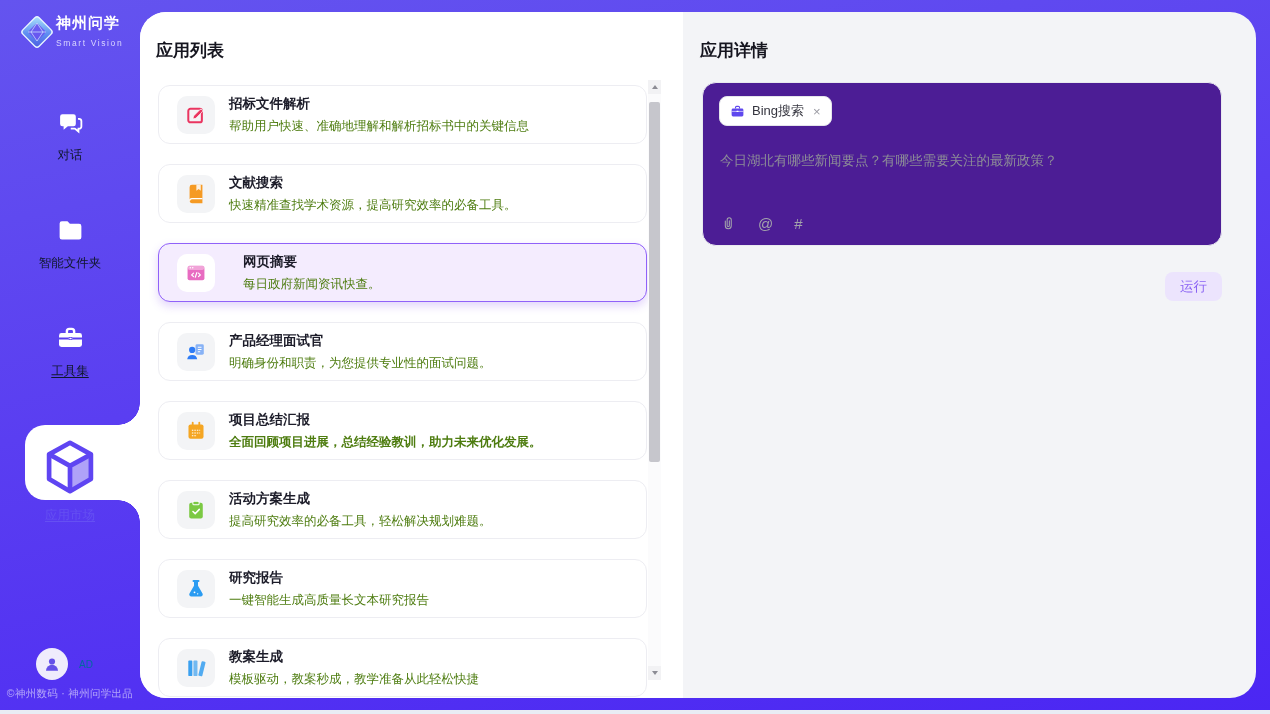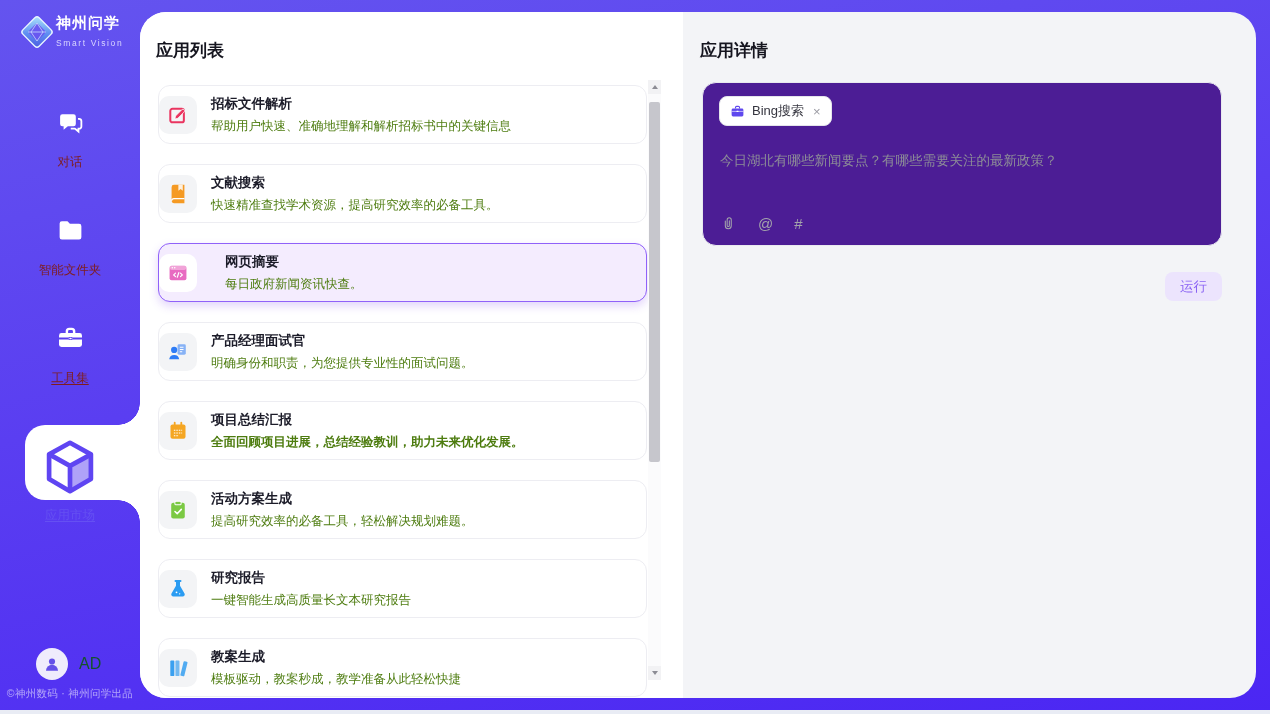--- a/index.html
+++ b/index.html
@@ -12,48 +12,48 @@
   .bottom-strip{position:absolute;left:0;right:0;bottom:0;height:4px;background:#e9ecf4;}
 
   
   .sidebar{position:absolute;left:0;top:0;width:140px;height:100%;}
   .logo{position:absolute;left:18px;top:13px;display:flex;align-items:center;}
   .logo svg{display:block;}
   .logo-cn{font-size:15px;font-weight:bold;color:#fff;letter-spacing:1px;line-height:1.2;}
   .logo-en{font-size:8.5px;color:#d9d5ff;letter-spacing:1.6px;}
   .nav-item{position:absolute;left:0;width:140px;text-align:center;color:#fff;cursor:pointer;}
   .nav-item .nav-ic{display:inline-block;width:29px;height:29px;}
-  .nav-label{display:block;margin-top:13px;font-size:12.5px;color:#7f1d1d;}
+  .nav-label{display:block;margin-top:6px;font-size:12.5px;color:#0f172a;}
   .u{text-decoration:underline;text-underline-offset:2px;}
   .active-bubble{position:absolute;left:25px;right:0;top:425px;height:75px;background:#fff;
     border-radius:20px 0 0 20px;text-align:center;padding:9px 25px 0 0;}
   .active-bubble::before{content:'';position:absolute;right:0;top:-22px;width:22px;height:22px;
     background:radial-gradient(circle at 0 0,transparent 21.5px,#fff 22px);}
   .active-bubble::after{content:'';position:absolute;right:0;bottom:-22px;width:22px;height:22px;
     background:radial-gradient(circle at 0 100%,transparent 21.5px,#fff 22px);}
   .active-bubble .nav-ic{width:31px;height:31px;}
   .active-bubble .nav-label{color:#6550f2;margin-top:3px;}
   .user-row{position:absolute;left:36px;bottom:34px;display:flex;align-items:center;gap:11px;}
   .avatar{width:32px;height:32px;border-radius:50%;background:#efecfc;display:flex;align-items:center;justify-content:center;}
-  .user-name{color:#14532d;font-size:16px;}
+  .user-name{color:#0369a1;font-size:10px;}
   .copyright{position:absolute;left:0;bottom:13px;width:140px;text-align:center;
     font-size:10.5px;color:rgba(255,255,255,.55);letter-spacing:.3px;white-space:nowrap;}
 
   
   .main{position:absolute;left:140px;top:12px;right:14px;bottom:16px;border-radius:26px;
     overflow:hidden;display:flex;background:#f3f4f7;}
   .left-col{width:543px;background:#fff;position:relative;flex:0 0 543px;}
   .right-col{flex:1;position:relative;}
   .panel-title{position:absolute;left:16px;top:27px;font-size:17px;font-weight:bold;color:#15151f;}
   .right-col .panel-title{left:17px;}
 
   
   .app-items{position:absolute;left:18px;top:73px;width:489px;}
   .app-card{height:59px;border:1px solid #ededf2;border-radius:12px;background:#fff;
-    display:flex;align-items:center;gap:14px;padding:0 0;margin-bottom:20px;cursor:pointer;}
+    display:flex;align-items:center;gap:14px;padding:0 18px;margin-bottom:20px;cursor:pointer;}
   .app-card.selected{background:#f4ecfe;border:1px solid #9061f9;box-shadow:0 4px 10px rgba(124,58,237,.22);gap:28px;}
   .tile{width:38px;height:38px;border-radius:10px;background:#f3f4f6;flex:0 0 38px;
     display:flex;align-items:center;justify-content:center;}
   .app-card.selected .tile{background:#fff;}
   .tile svg{width:22px;height:22px;display:block;}
   .app-texts{min-width:0;}
   .item-title{font-size:13.5px;font-weight:bold;color:#1c1c29;margin-bottom:5px;}
   .item-desc{font-size:12.5px;color:#4d7c0f;white-space:nowrap;}
 
   

